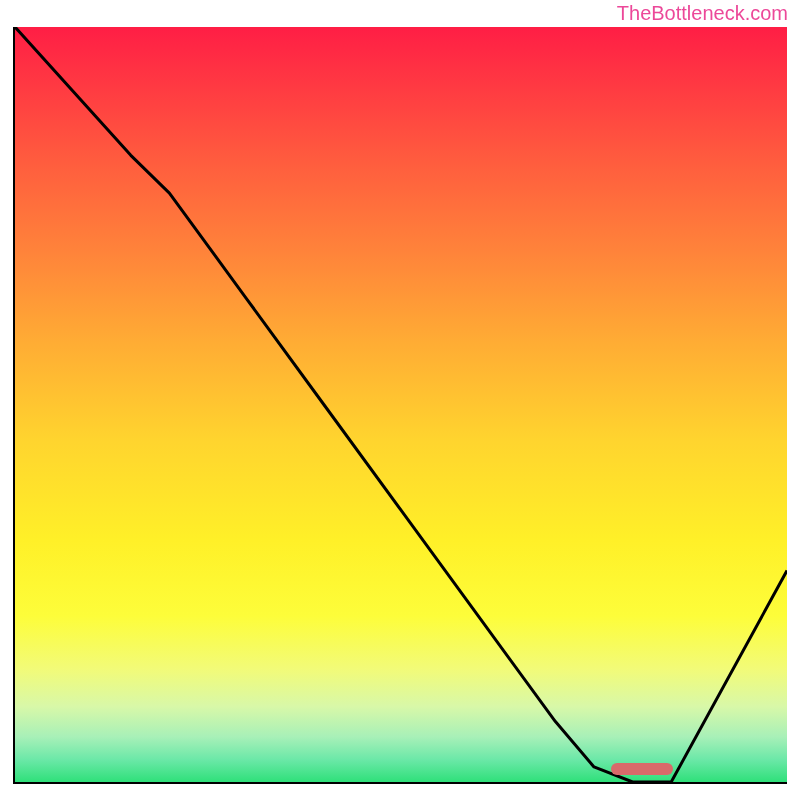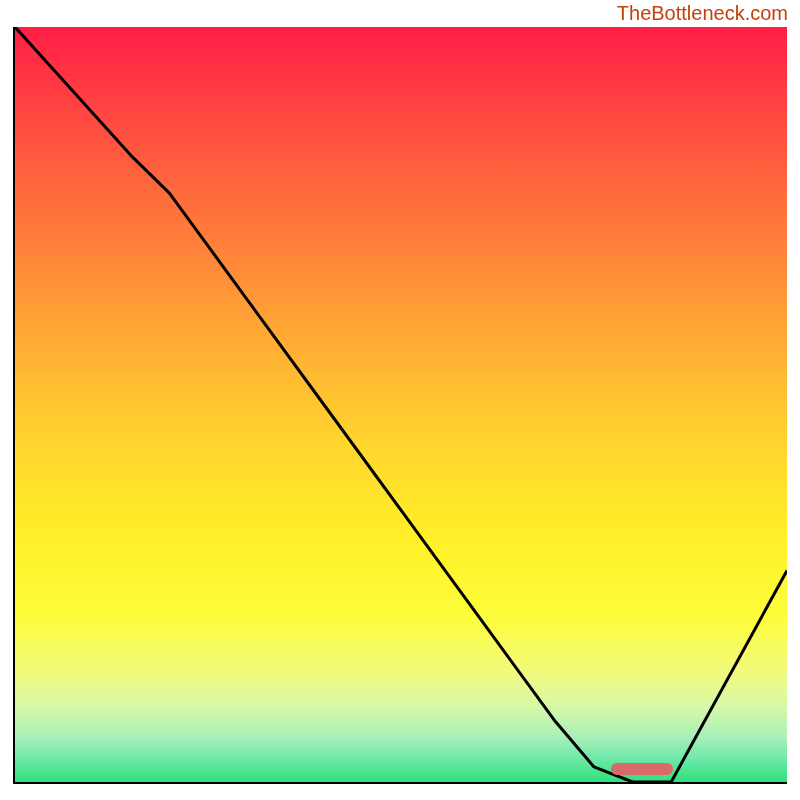--- a/index.html
+++ b/index.html
@@ -8,21 +8,21 @@
     height: 800px;
     background: #ffffff;
     position: relative;
     font-family: Arial, sans-serif;
   }
   .attribution {
     position: absolute;
     top: 2px;
     right: 12px;
     font-size: 20px;
-    color: #c2410c;
+    color: #ec4899;
     font-weight: normal;
   }
   .chart-frame {
     position: absolute;
     left: 13px;
     top: 27px;
     width: 774px;
     height: 757px;
     border-left: 2px solid #000;
     border-bottom: 2px solid #000;

